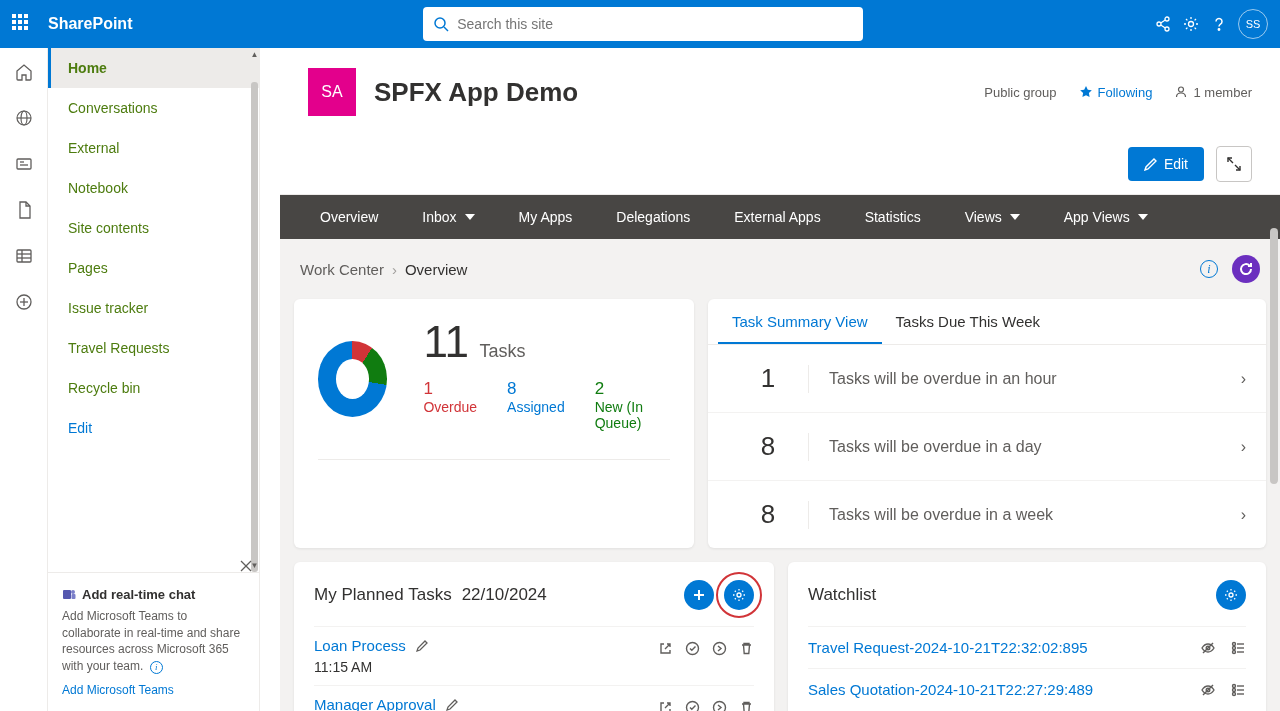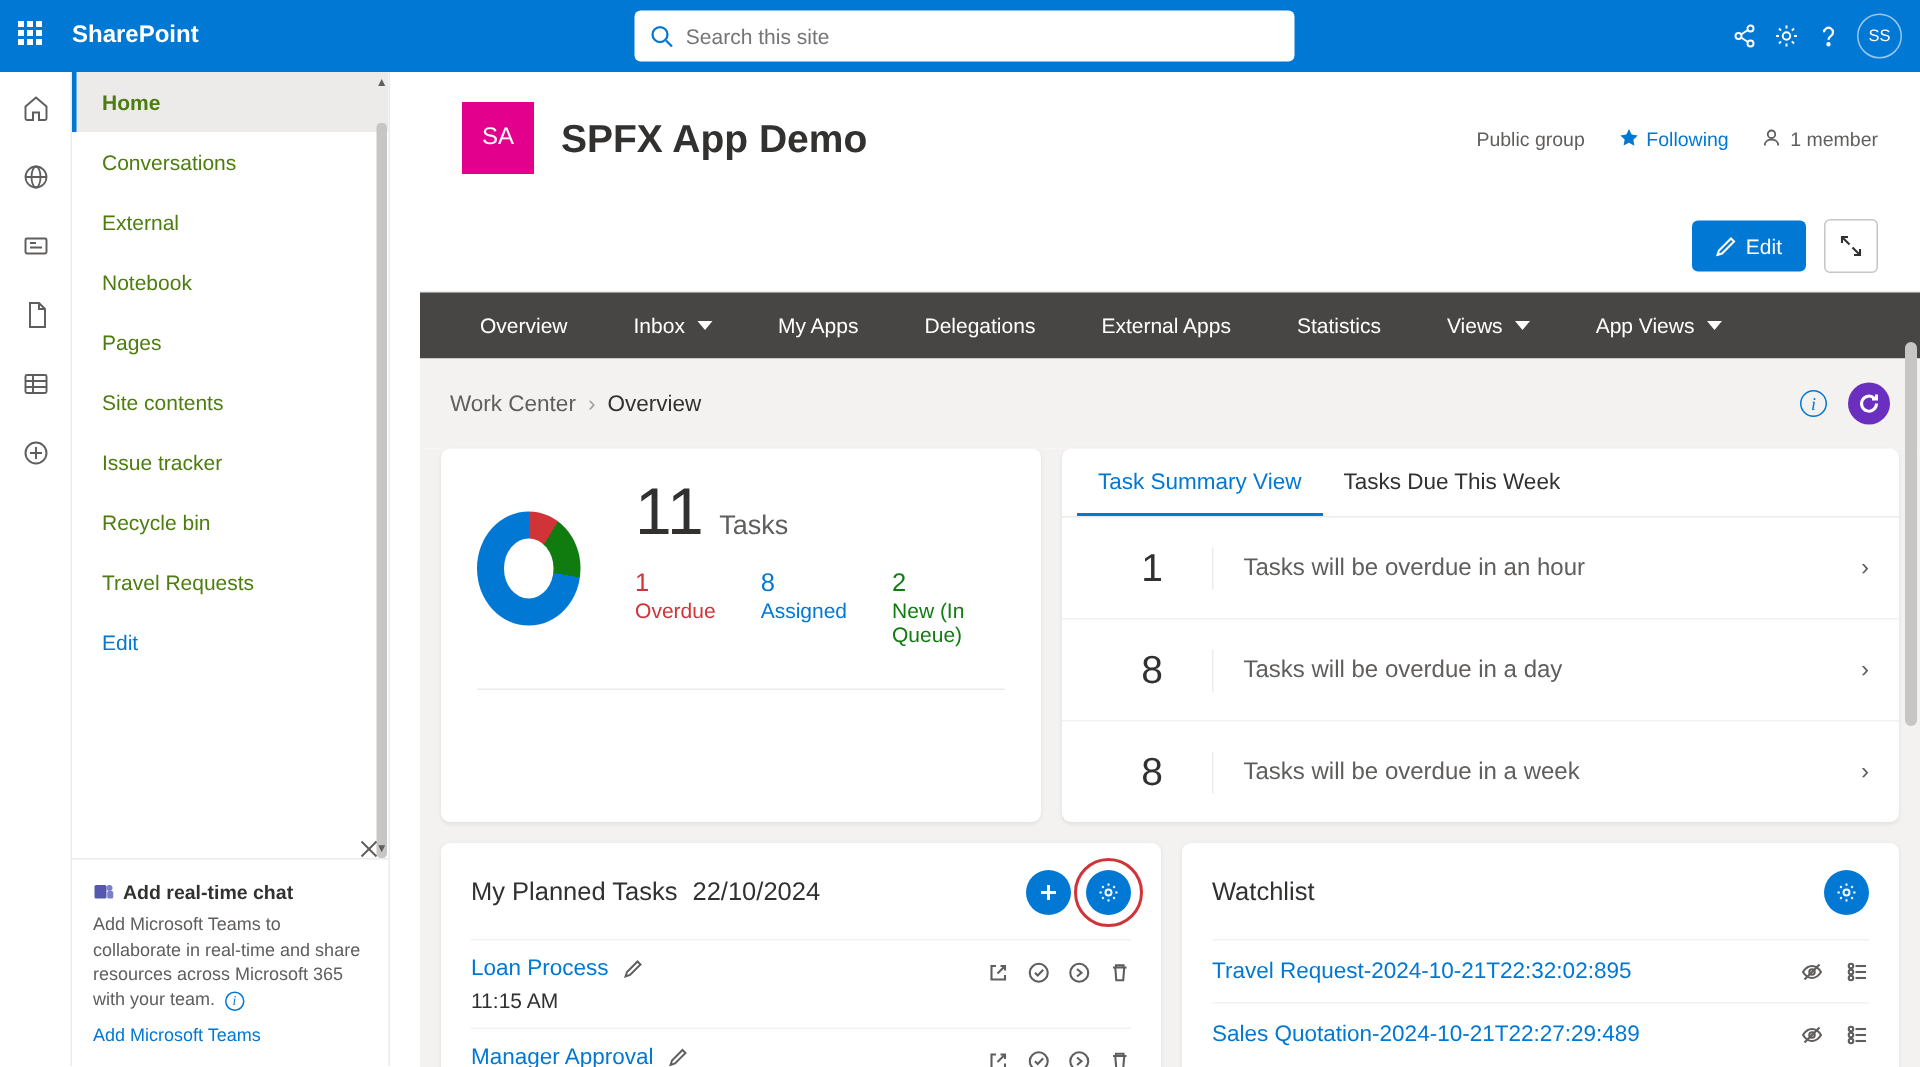--- a/index.html
+++ b/index.html
@@ -215,25 +215,25 @@
         </svg>
       </span>
   </div>
 
   <div class="leftcol">
     <div class="sitenav">
       <div class="navitem active">Home</div>
       <div class="navitem">Conversations</div>
       <div class="navitem">External</div>
       <div class="navitem">Notebook</div>
+      <div class="navitem">Site contents</div>
       <div class="navitem">Pages</div>
-      <div class="navitem">Site contents</div>
       <div class="navitem">Issue tracker</div>
+      <div class="navitem">Travel Requests</div>
       <div class="navitem">Recycle bin</div>
-      <div class="navitem">Travel Requests</div>
       <div class="navitem link">Edit</div>
       <div class="scroll-arrow up">▲</div>
       <div class="scroll-thumb"></div>
       <div class="scroll-arrow down">▼</div>
     </div>
     <div class="realtime">
       <span class="close-x">
           <svg width="14" height="14" viewBox="0 0 14 14" stroke="#605e5c" stroke-width="1.3">
             <line x1="2" y1="2" x2="12" y2="12"></line>
             <line x1="12" y1="2" x2="2" y2="12"></line>

